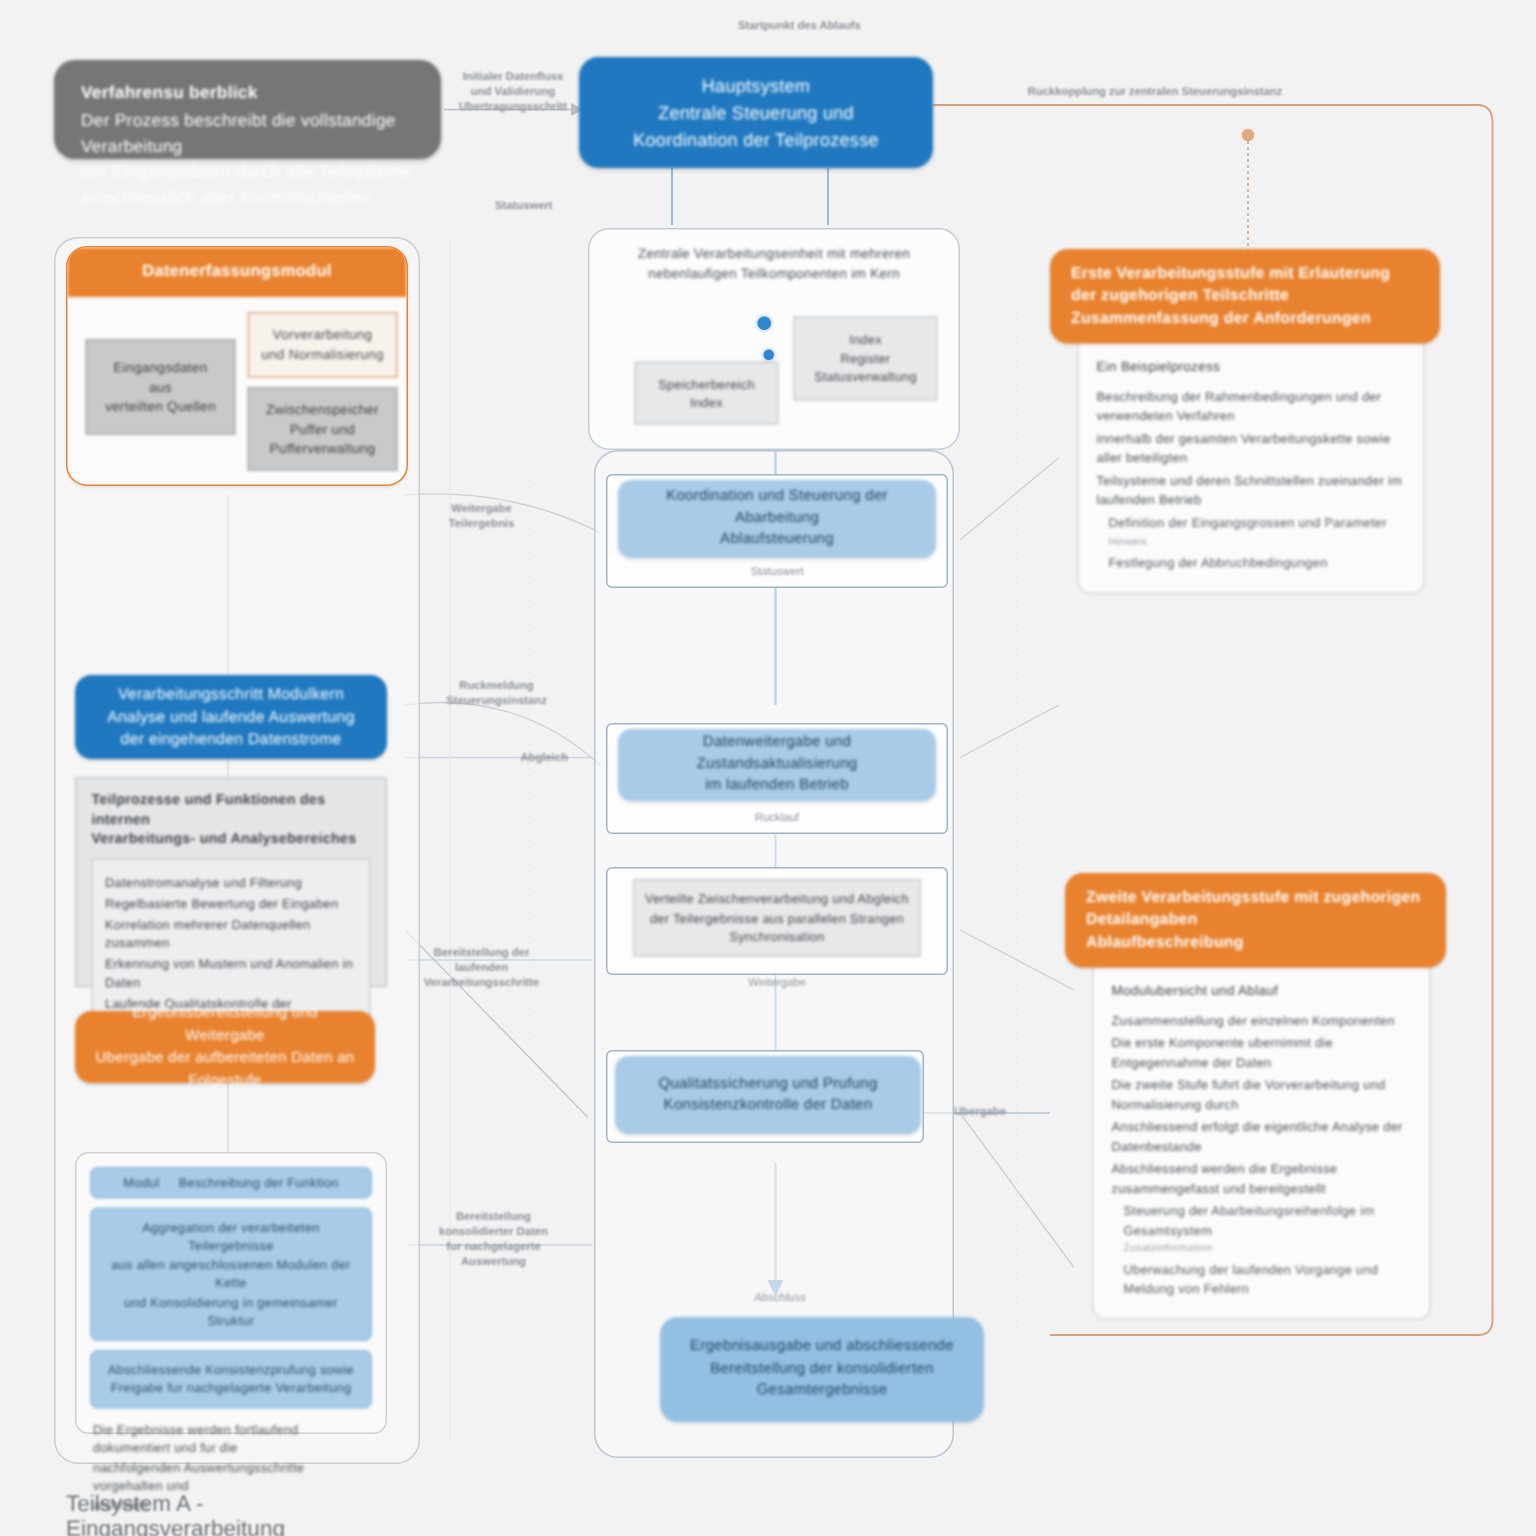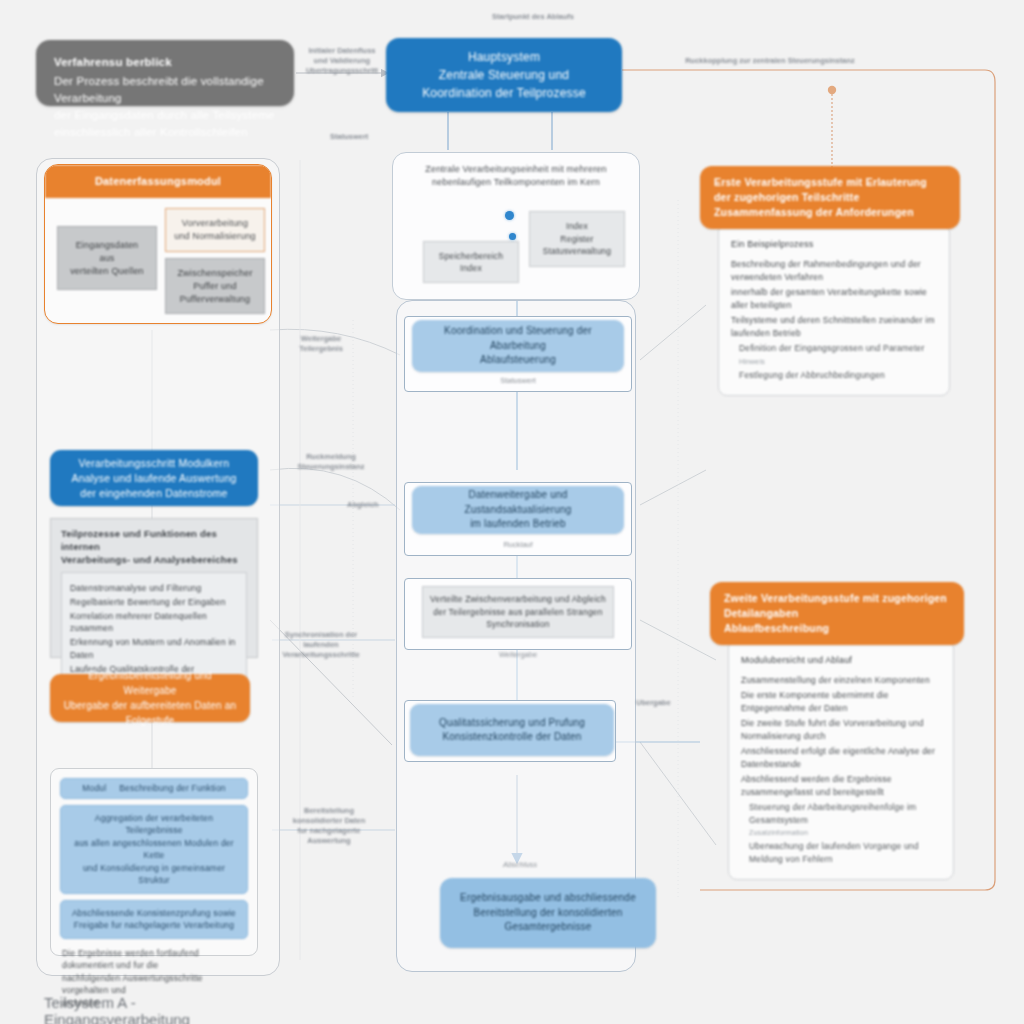--- a/index.html
+++ b/index.html
@@ -413,28 +413,28 @@
   <div class="abs edgelabel wide blurtext-soft" style="left:276px;top:334px;">
     <div>Weitergabe</div>
     <div>Teilergebnis</div>
   </div>
   <div class="abs edgelabel wide blurtext-soft" style="left:286px;top:452px;">
     <div>Ruckmeldung</div>
     <div>Steuerungsinstanz</div>
   </div>
   <div class="abs edgelabel blurtext-soft" style="left:330px;top:500px;margin-left:17px;">Abgleich</div>
   <div class="abs edgelabel wide blurtext-soft" style="left:276px;top:630px;">
-    <div>Synchronisation der laufenden</div>
+    <div>Bereitstellung der laufenden</div>
     <div>Verarbeitungsschritte</div>
   </div>
   <div class="abs edgelabel wide blurtext-soft" style="left:284px;top:806px;">
     <div>Bereitstellung konsolidierter Daten</div>
     <div>fur nachgelagerte Auswertung</div>
   </div>
-  <div class="abs edgelabel blurtext-soft" style="left:636px;top:698px;text-align:right;">Ubergabe</div>
+  <div class="abs edgelabel blurtext-soft" style="left:636px;top:736px;text-align:right;">Ubergabe</div>
   <div class="abs edgelabel blurtext-soft" style="left:330px;top:132px;">Statuswert</div>
 
   <div class="abs rpanel" style="left:700px;top:166px;width:260px;">
     <div class="rhead blurtext">
       <div>Erste Verarbeitungsstufe mit Erlauterung der zugehorigen Teilschritte</div>
       <div>Zusammenfassung der Anforderungen</div>
     </div>
     <div class="rbody blurtext">
       <div class="rb-t">Ein Beispielprozess</div>
       <div class="rb-p">Beschreibung der Rahmenbedingungen und der verwendeten Verfahren</div>

